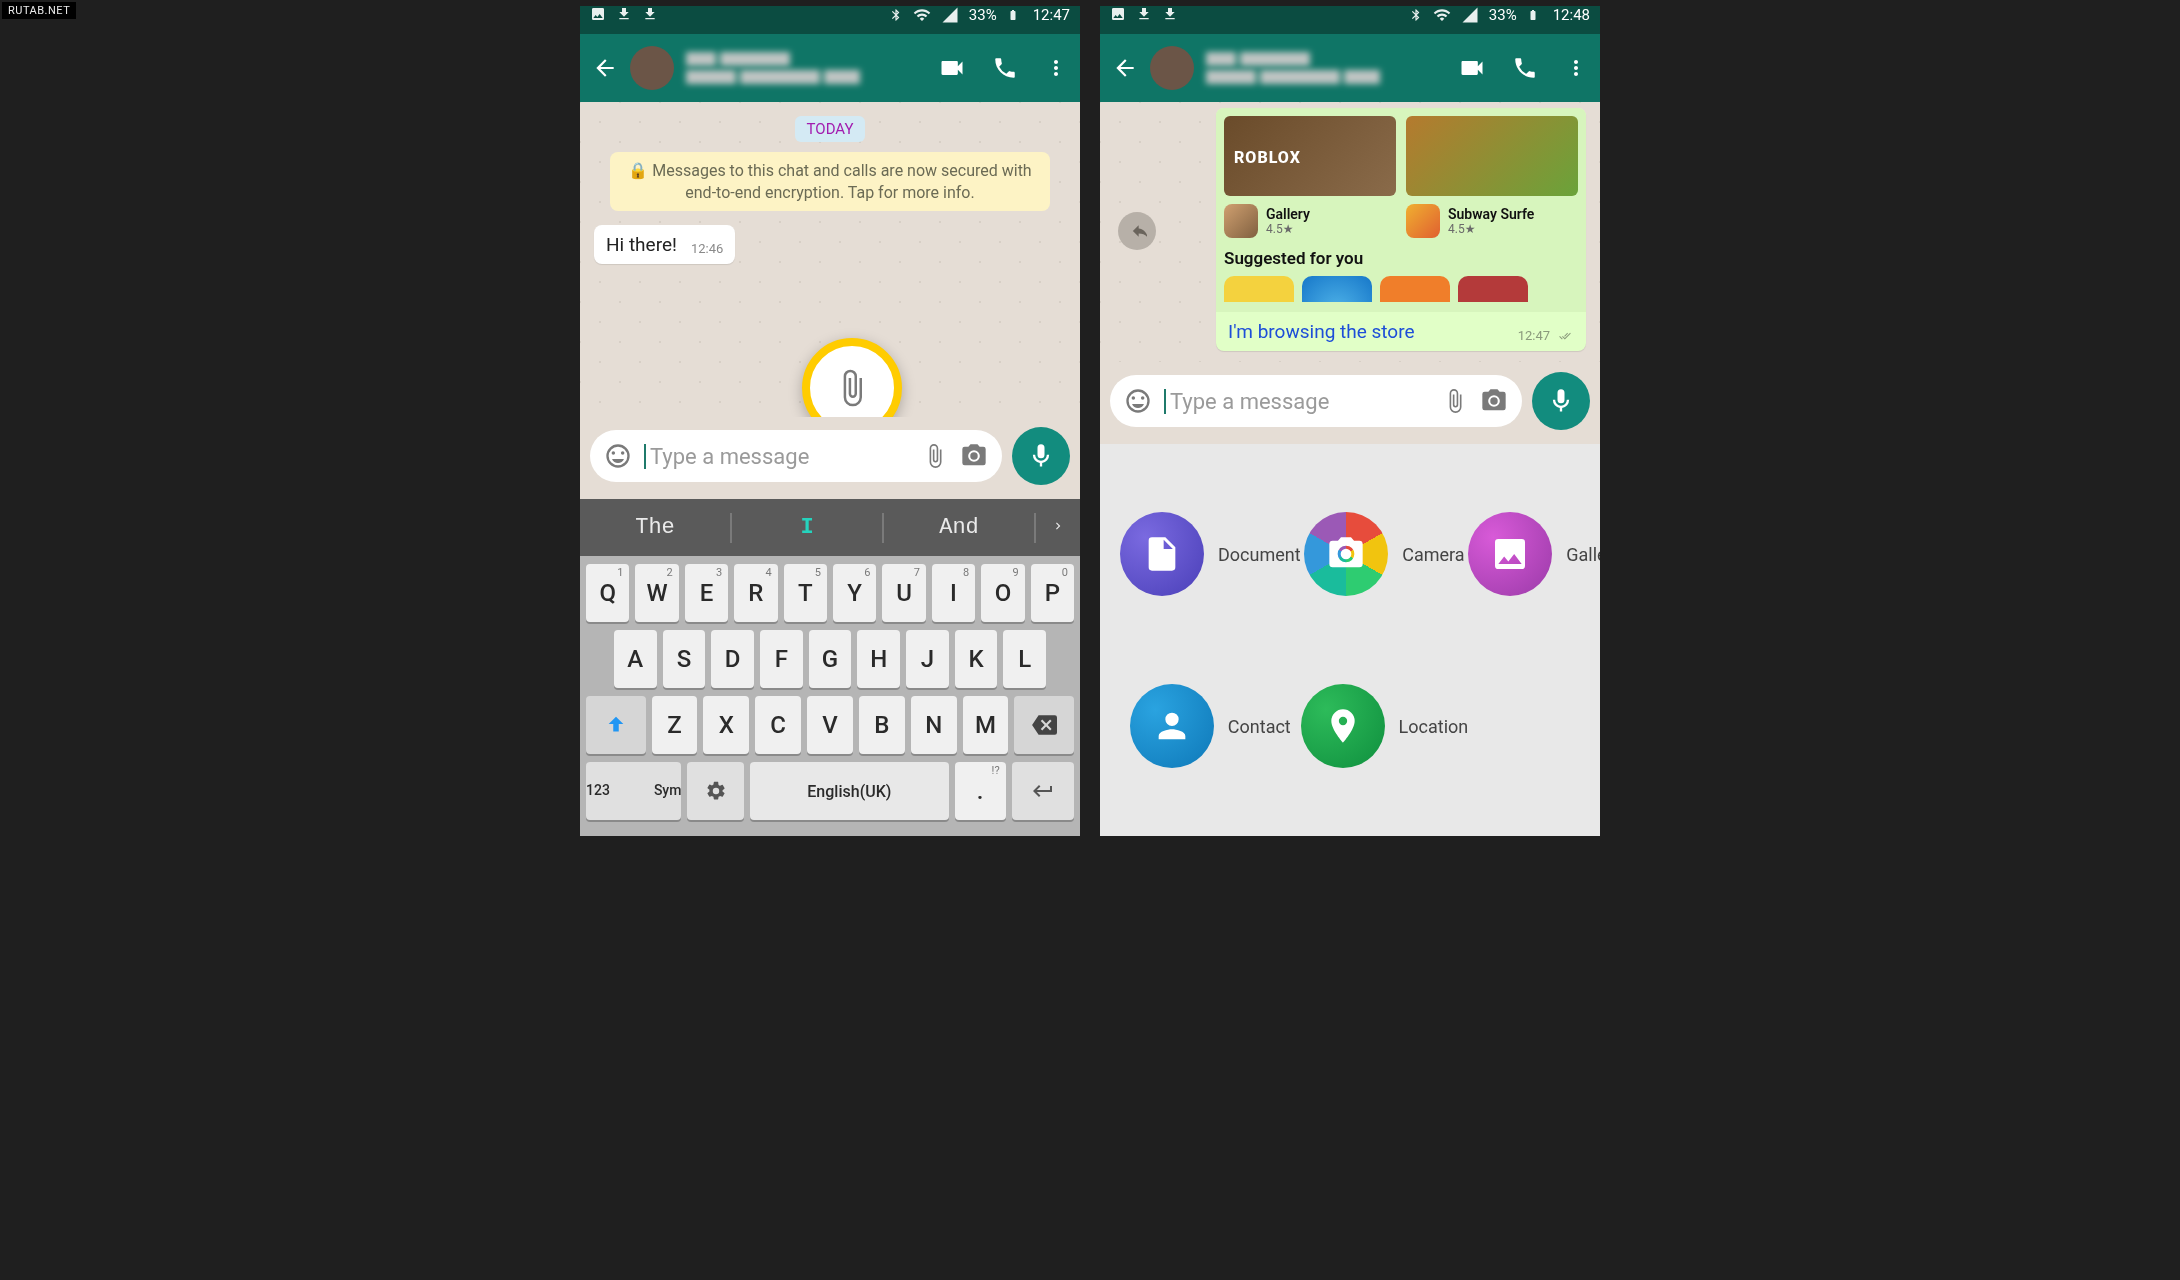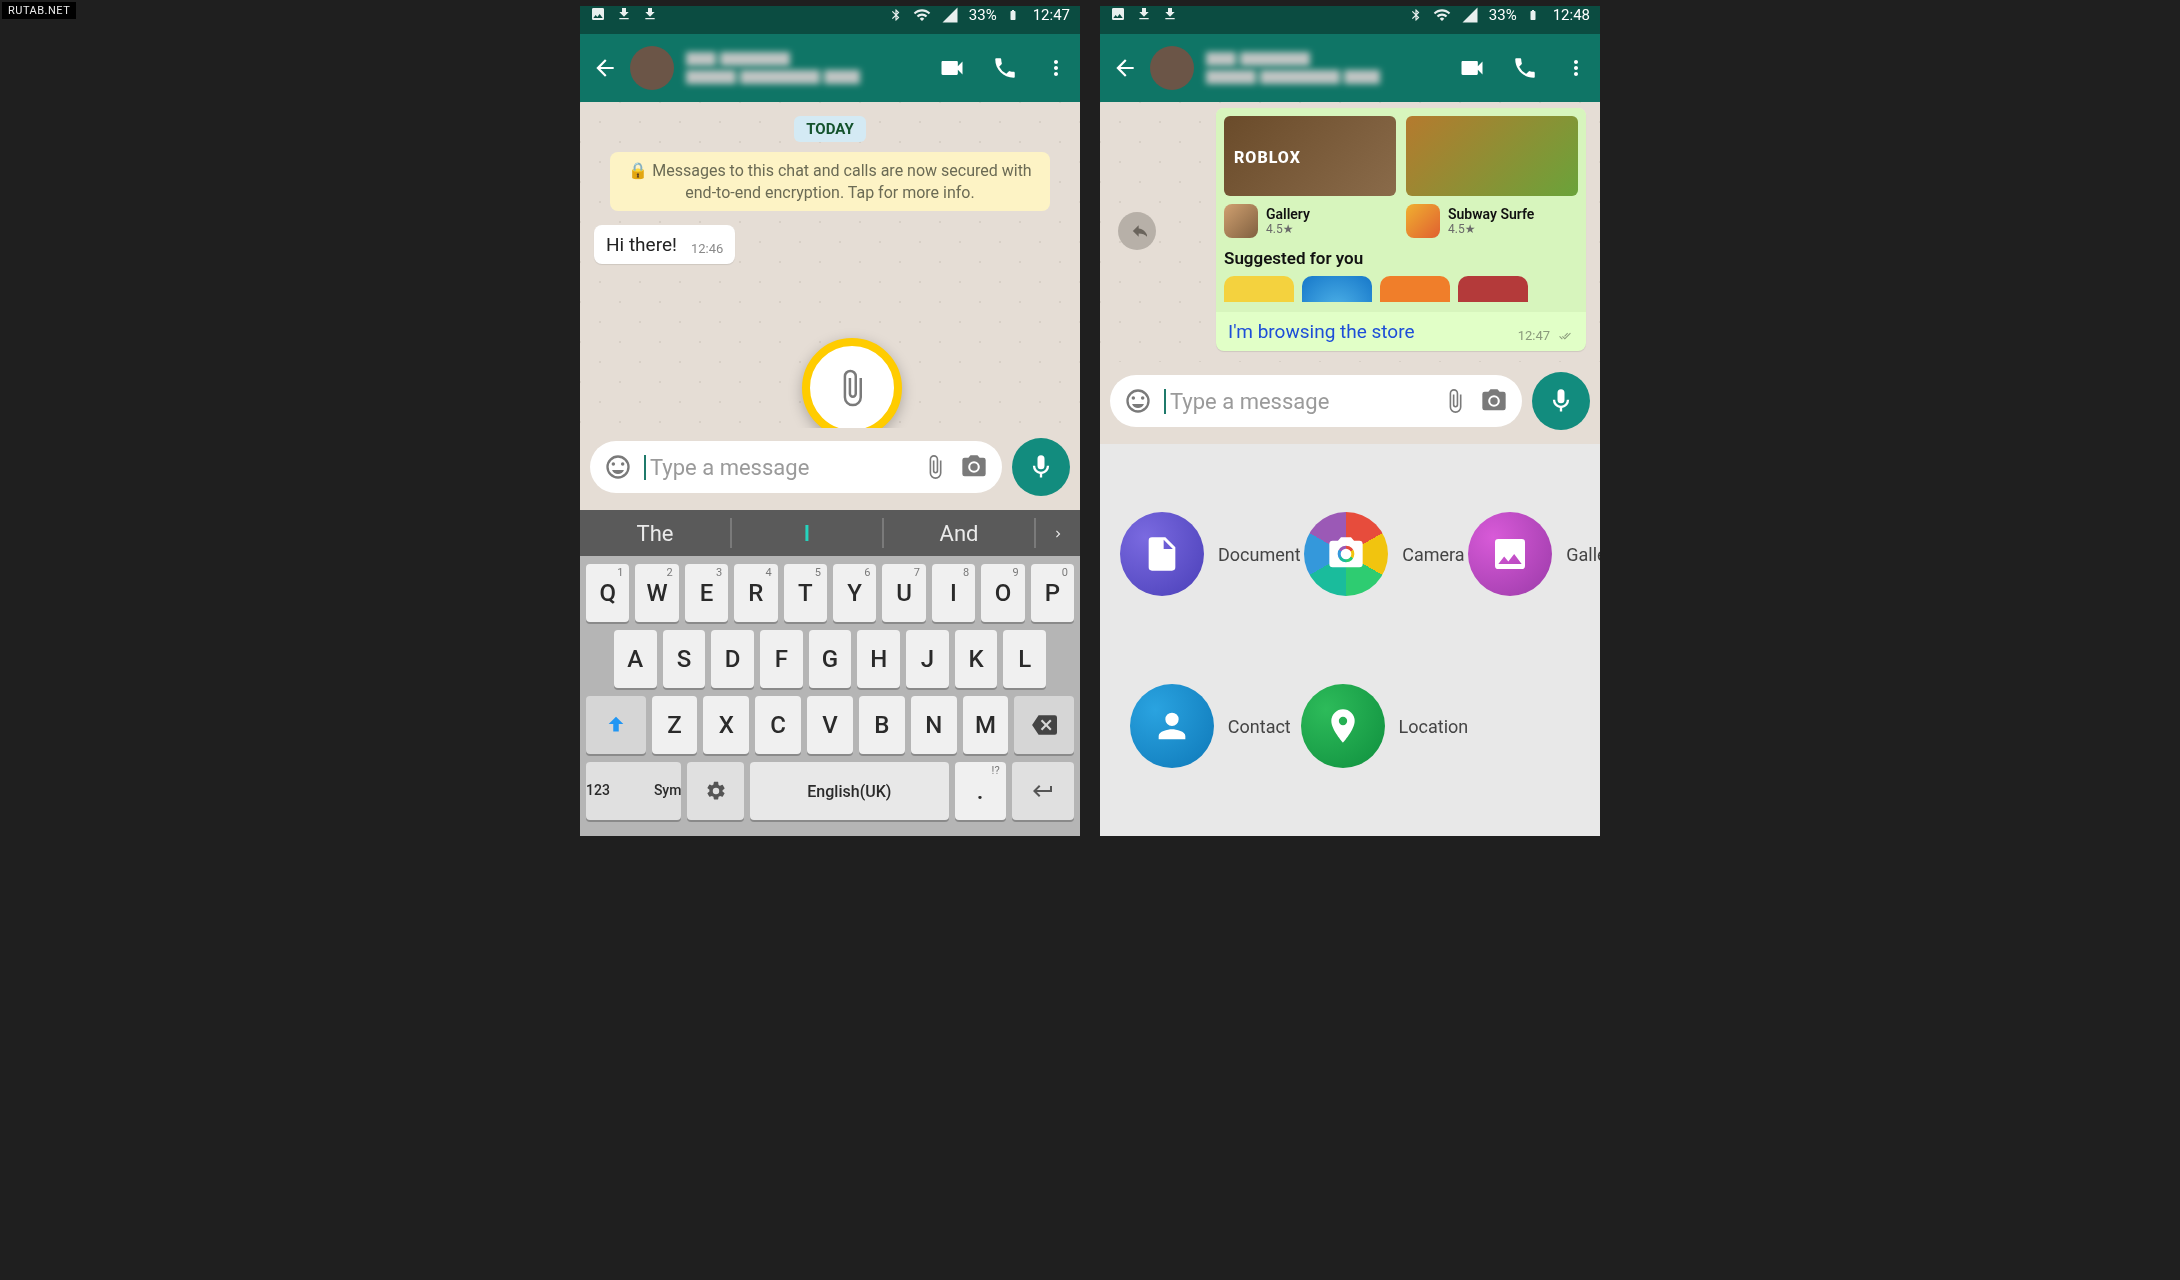--- a/index.html
+++ b/index.html
@@ -83,23 +83,23 @@
       radial-gradient(#d7cfc6 1px, transparent 1px);
     background-size: 40px 40px, 40px 40px;
     background-position: 0 0, 20px 20px;
     position: relative;
     overflow: hidden;
   }
   .daychip {
     margin: 14px auto 10px;
     width: fit-content;
     background: #d4eaf4;
-    color: #14532d;
+    color: #a21caf;
     font-size: 15px;
-    font-weight: 700;
+    font-weight: 400;
     padding: 4px 12px;
     border-radius: 6px;
   }
   .e2e {
     margin: 6px auto 14px;
     width: 88%;
     background: #fdf3c5;
     color: #6b6b55;
     font-size: 16px;
     padding: 8px 14px;
@@ -193,24 +193,25 @@
     width:58px; height:58px; border-radius:50%;
     background:#128c7e;
     display:flex; align-items:center; justify-content:center;
   }
   .micbtn svg { fill:#fff; }
 
   
   .kbwrap { background:#aaa; }
   .suggestbar {
     background:#5a5a5a;
-    height:46px;
+    height:57px;
     display:flex; align-items:center;
     color:#eaeaea;
     font-size:22px;
+    font-family:Liberation Mono, monospace;
   }
   .suggestbar .s { flex:1; text-align:center; }
   .suggestbar .cursor { color:#25d3bd; font-weight:600;}
   .suggestbar .div { width:2px; height:30px; background:#7a7a7a; }
   .suggestbar .more { width:44px; text-align:center; }
   .kb {
     background:#b5b5b5;
     padding: 8px 6px;
   }
   .krow { display:flex; gap:6px; justify-content:center; margin-bottom:8px; }

